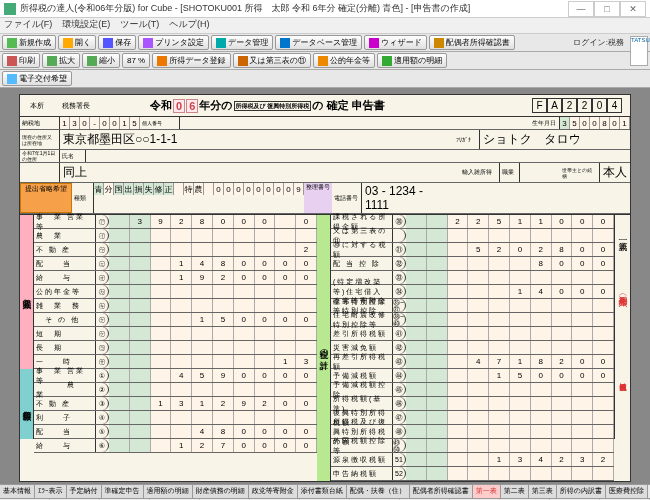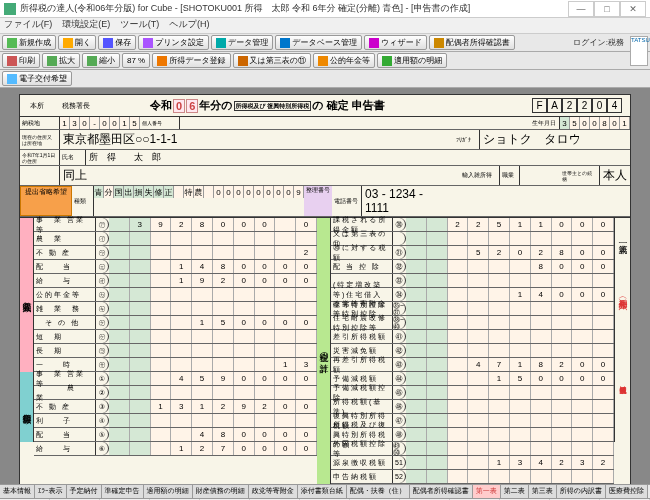--- a/index.html
+++ b/index.html
@@ -202,21 +202,20 @@
     </div>
     <div class="row">
       <div class="lbl" style="width:40px;font-size:5px;line-height:6px">現在の住所又は所在地</div>
       <div class="addr">東京都墨田区○○1-1-1</div>
       <div class="lbl" style="width:26px">ﾌﾘｶﾞﾅ</div>
       <div class="addr" style="flex:0 0 150px">ショトク　タロウ</div>
     </div>
     <div class="row">
       <div class="lbl" style="width:40px;font-size:5px;line-height:6px">令和7年1月1日の住所</div>
       <div class="lbl" style="width:26px">氏名</div>
-      <div class="addr" style="flex:0 0 150px;font-size:9px">所　得　　太　郎</div>
     </div>
     <div class="row">
       <div class="lbl" style="width:40px"></div>
       <div class="addr">同上</div>
       <div class="lbl" style="width:40px">輸入雑所得</div>
       <div class="lbl" style="width:20px">職業</div>
       <div style="width:40px"></div>
       <div class="lbl" style="width:40px;font-size:5px">世帯主との続柄</div>
       <div class="addr" style="flex:0 0 30px">本人</div>
     </div>

